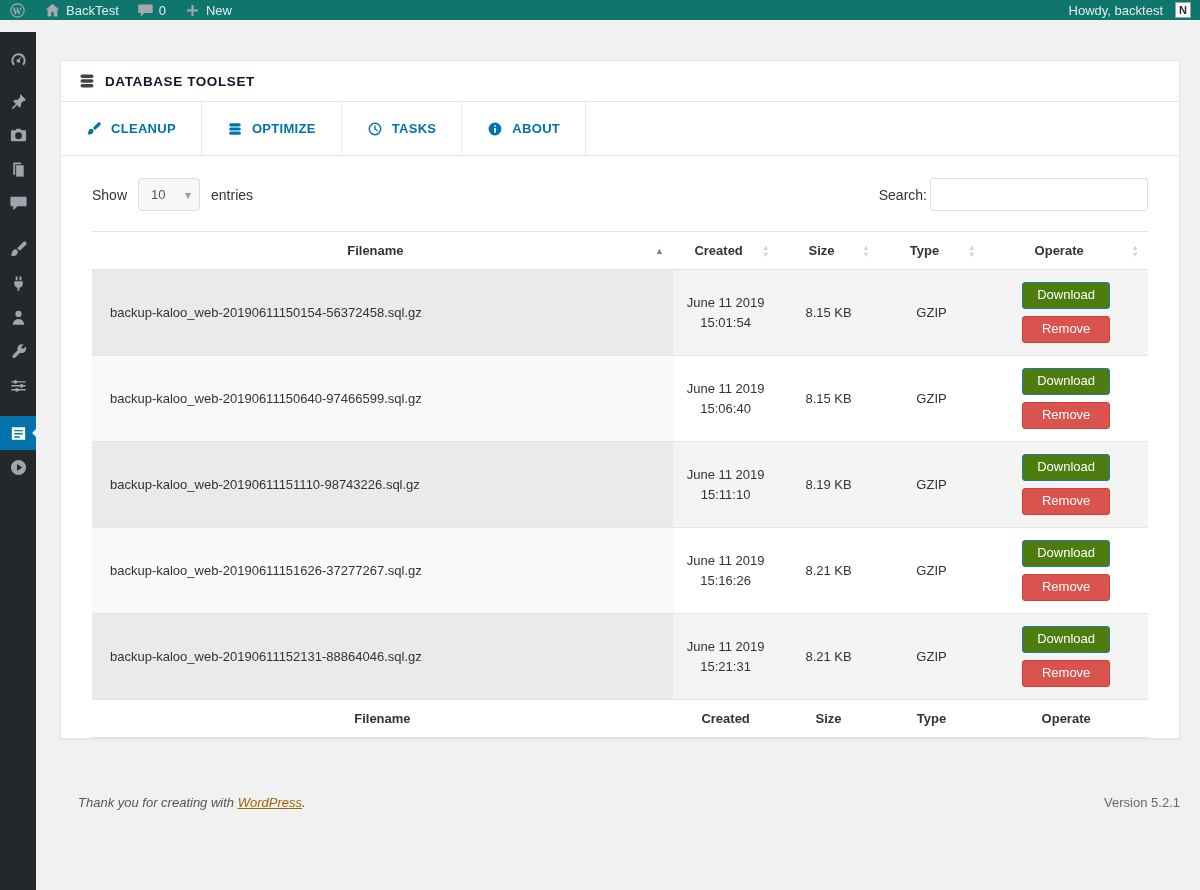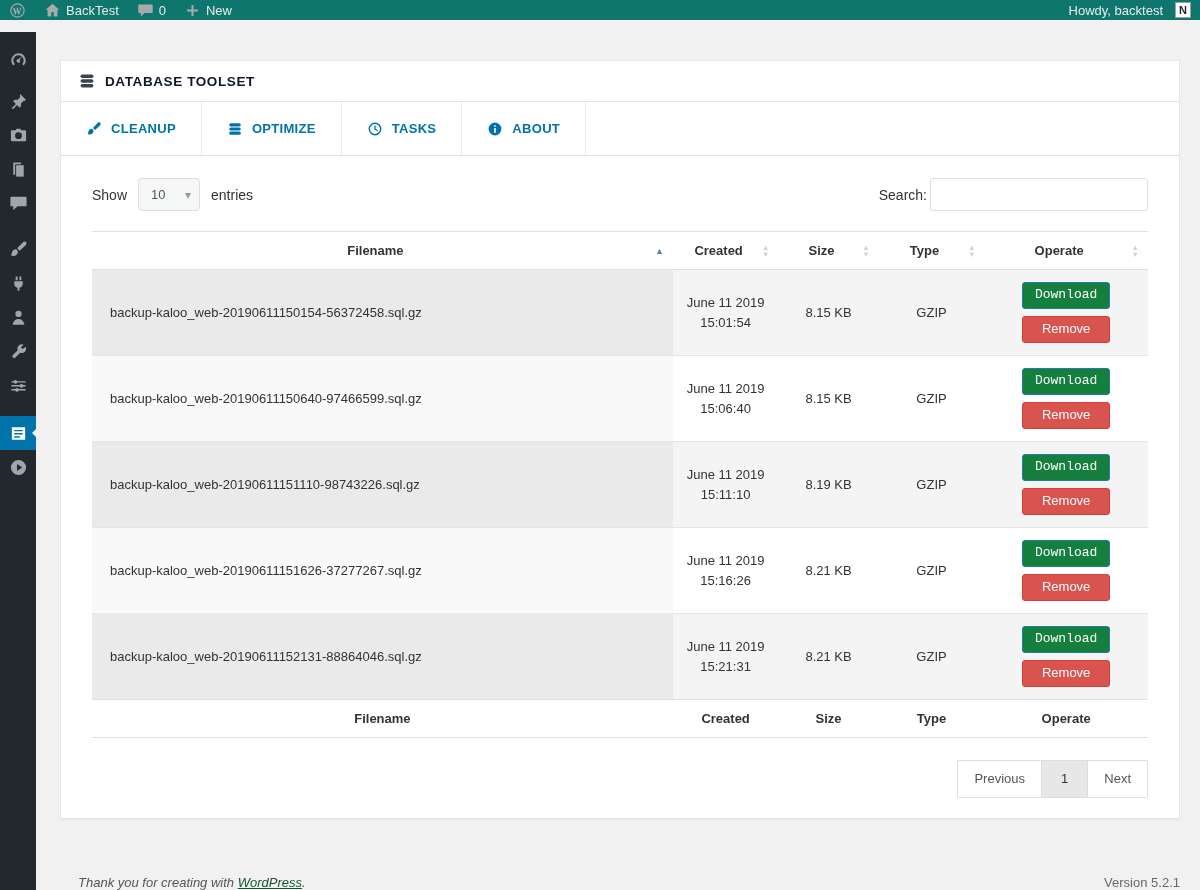--- a/index.html
+++ b/index.html
@@ -114,40 +114,40 @@
   tbody td { vertical-align:middle; padding:12px 8px; }
   td.td-filename { text-align:left; padding-left:18px; }
   td.td-center { text-align:center; }
   .cr-date, .cr-time { line-height:20px; text-align:center; }
 
   .btn {
     display:block; width:88px; margin:0 auto; padding:4px 0 5px; border-radius:3px;
     color:#fff; font-size:13px; text-align:center; cursor:pointer; border:1px solid;
     font-family:inherit; line-height:16px;
   }
-  .btn-download { background:#15803d; border-color:#2779a7; margin-bottom:7px;font-family:Liberation Mono, monospace; }
+  .btn-download { background:#4d7c0f; border-color:#2779a7; margin-bottom:7px; }
   .btn-remove  { background:#d9534f; border-color:#d43f3a; }
 
   
   .pagination { display:flex; justify-content:flex-end; padding:22px 31px 20px; }
   .pg {
     border:1px solid #ddd; background:#fff; color:#555; font-size:13px;
     padding:10px 16px; cursor:pointer; font-family:inherit; line-height:16px;
   }
   .pg-prev { border-right:none; border-radius:2px 0 0 2px; }
   .pg-current { background:#e7e7e7; color:#333; padding:10px 19px; }
   .pg-next { border-left:none; border-radius:0 2px 2px 0; }
 
   
   .wp-footer {
     display:flex; justify-content:space-between; align-items:center;
     margin-top:56px; padding-left:18px; font-size:13px; color:#555;
   }
   .thanks { font-style:italic; }
-  .thanks a { color:#14532d; text-decoration:underline; cursor:pointer; font-style:italic; }
+  .thanks a { color:#a16207; text-decoration:underline; cursor:pointer; font-style:italic; }
   .version { color:#646970; }
 </style>
 </head>
 <body>
 
 <div class="admin-bar">
   <div class="ab-left">
     <div class="ab-item">
       <span class="ab-icon">
           <svg viewBox="0 0 20 20" fill-rule="evenodd">
@@ -449,25 +449,20 @@
               <th><span>Filename</span></th>
               <th><span>Created</span></th>
               <th><span>Size</span></th>
               <th><span>Type</span></th>
               <th><span>Operate</span></th>
             </tr>
         </tfoot>
       </table>
     </div>
 
-    <div class="pagination">
-      <button class="pg pg-prev">Previous</button>
-      <button class="pg pg-current">1</button>
-      <button class="pg pg-next">Next</button>
-    </div>
 
   </div>
 
   <div class="wp-footer">
     <span class="thanks"><span>Thank you for creating with </span><a>WordPress</a><span>.</span></span>
     <span class="version">Version 5.2.1</span>
   </div>
 </div>
 
 </body></html>

